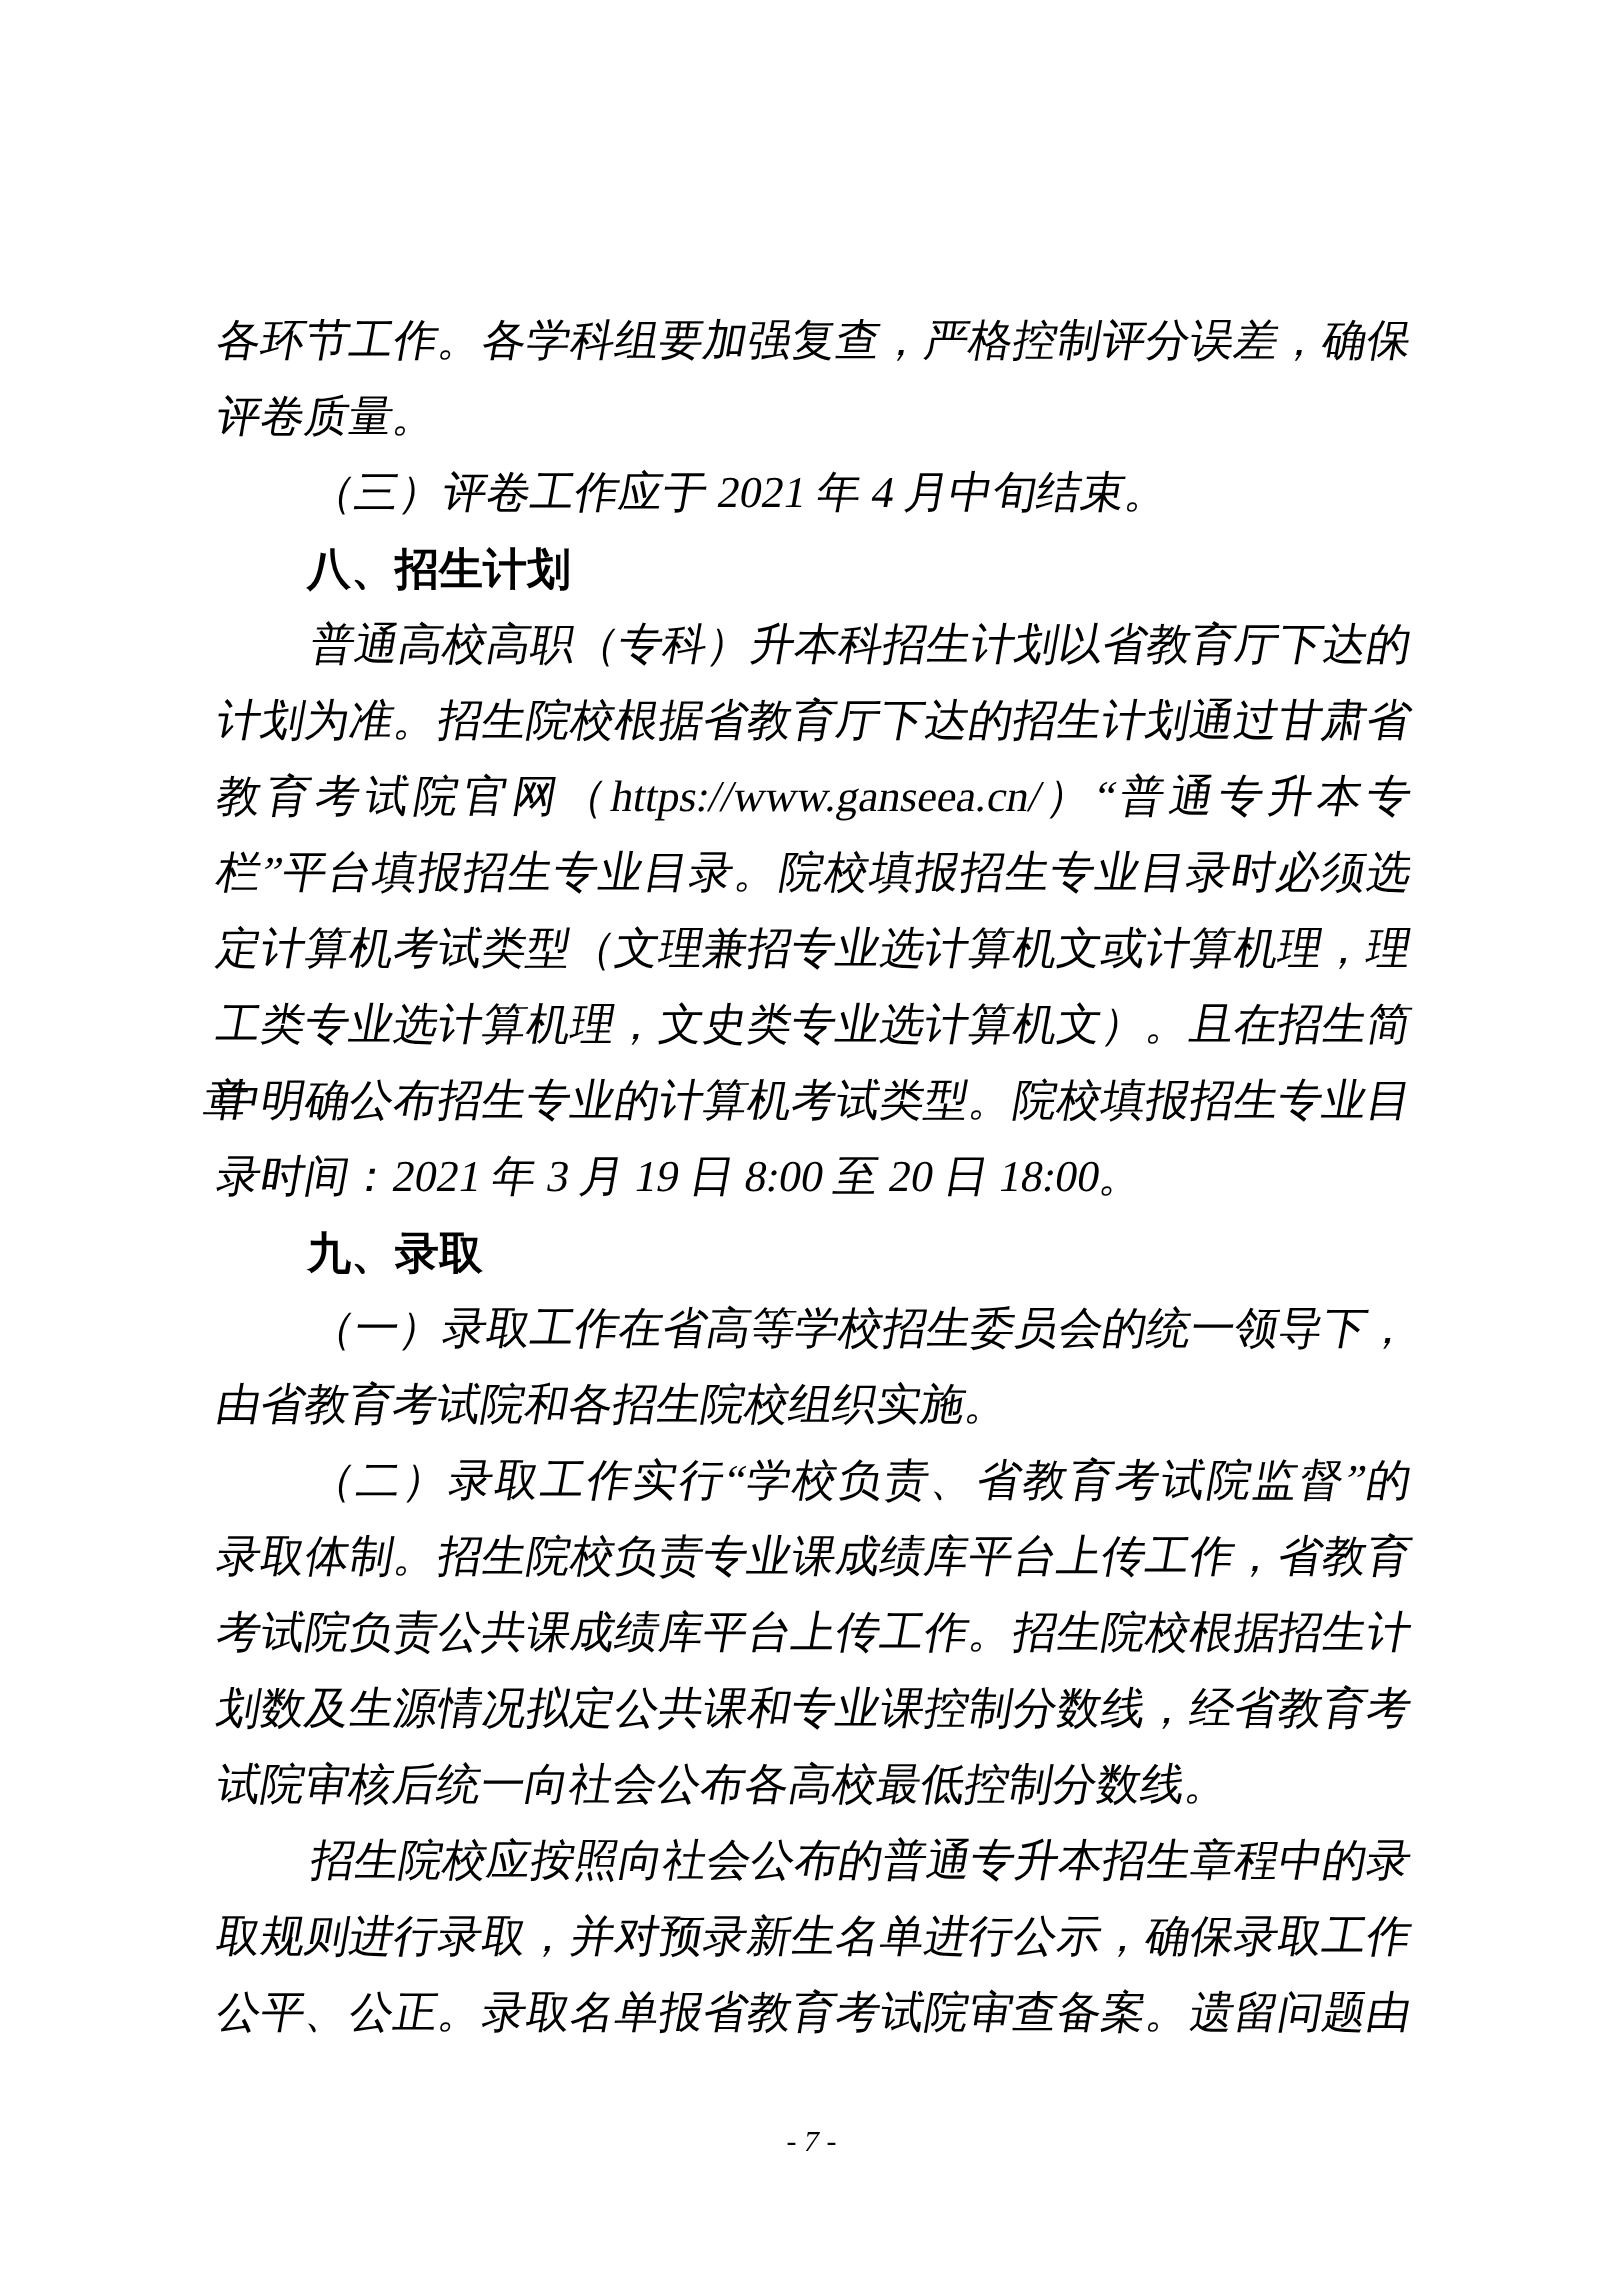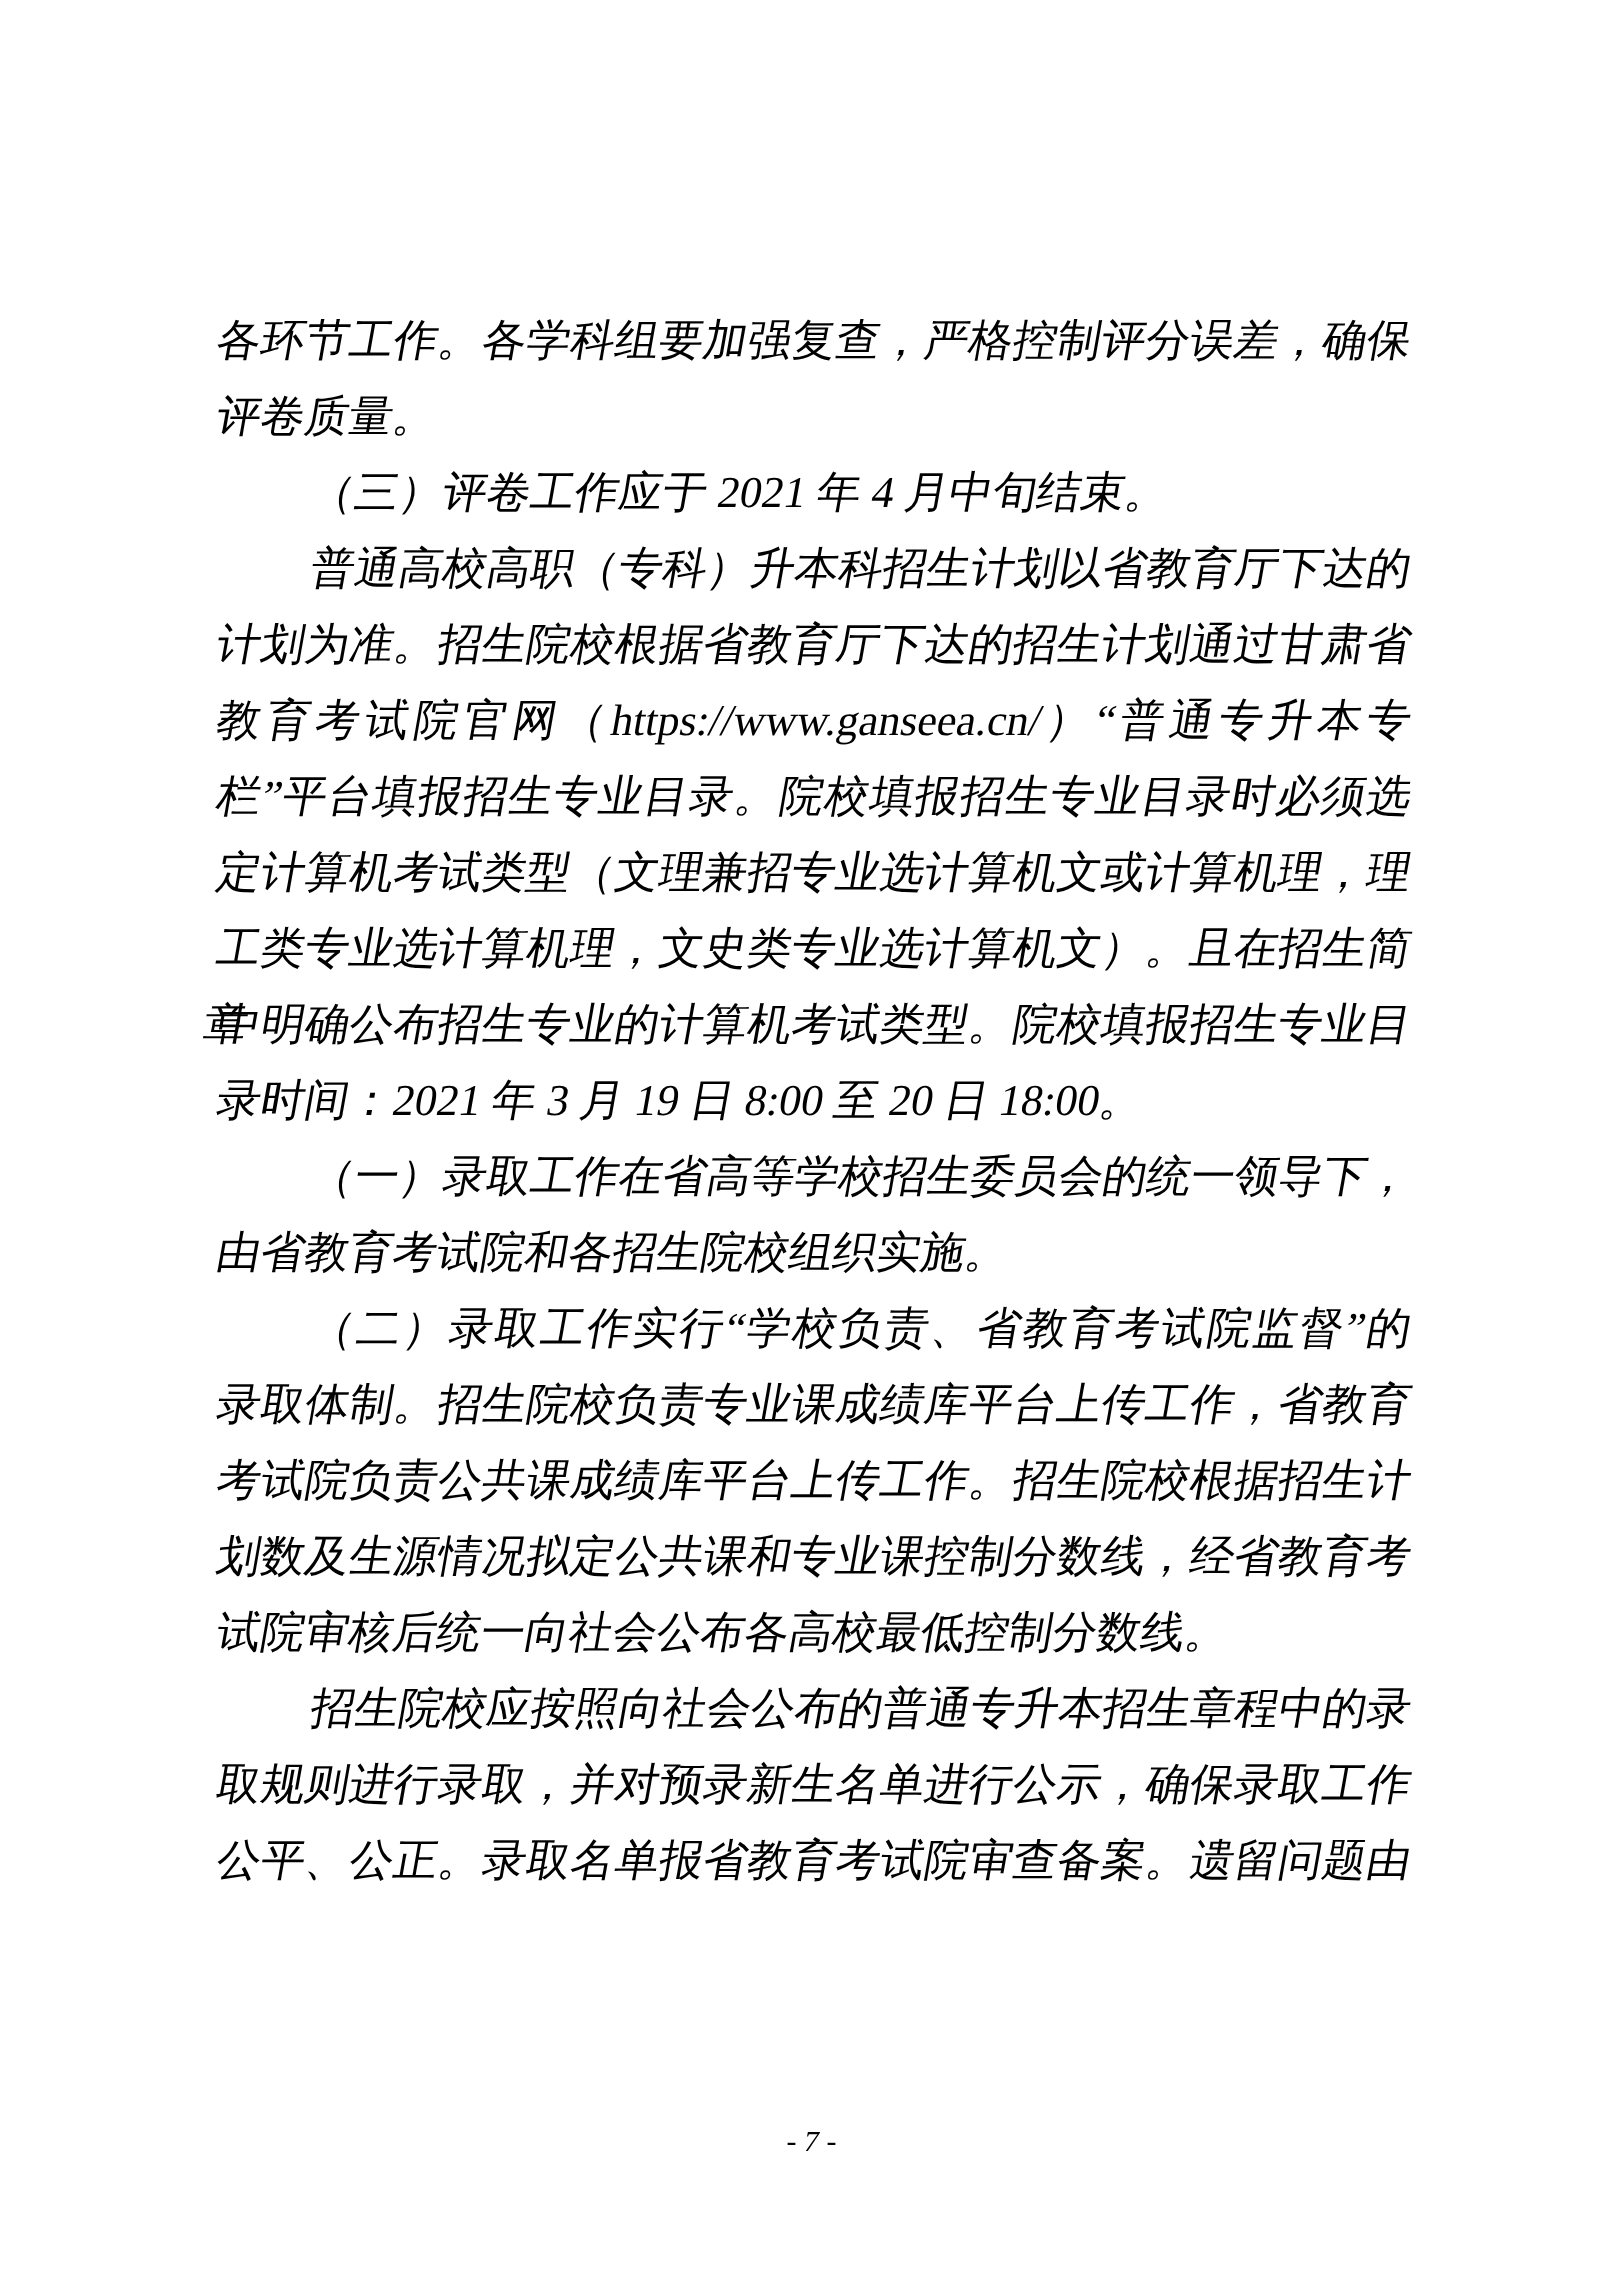--- a/index.html
+++ b/index.html
@@ -72,28 +72,30 @@
   }
 </style>
 </head>
 <body>
 
 <div class="page">
   <div class="content">
     <div class="line body fill">各环节工作。各学科组要加强复查，严格控制评分误差，确保</div>
     <div class="line body">评卷质量。</div>
     <div class="line body indent">（三）评卷工作应于 2021 年 4 月中旬结束。</div>
+    <div class="line heading indent">八、招生计划</div>
     <div class="line body indent fill">普通高校高职（专科）升本科招生计划以省教育厅下达的</div>
     <div class="line body fill">计划为准。招生院校根据省教育厅下达的招生计划通过甘肃省</div>
     <div class="line body fill">教育考试院官网（https://www.ganseea.cn/）“普通专升本专</div>
     <div class="line body fill">栏”平台填报招生专业目录。院校填报招生专业目录时必须选</div>
     <div class="line body fill">定计算机考试类型（文理兼招专业选计算机文或计算机理，理</div>
     <div class="line body fill">工类专业选计算机理，文史类专业选计算机文）。且在招生简章</div>
     <div class="line body fill">中明确公布招生专业的计算机考试类型。院校填报招生专业目</div>
     <div class="line body">录时间：2021 年 3 月 19 日 8:00 至 20 日 18:00。</div>
+    <div class="line heading indent">九、录取</div>
     <div class="line body indent fill">（一）录取工作在省高等学校招生委员会的统一领导下，</div>
     <div class="line body">由省教育考试院和各招生院校组织实施。</div>
     <div class="line body indent fill">（二）录取工作实行“学校负责、省教育考试院监督”的</div>
     <div class="line body fill">录取体制。招生院校负责专业课成绩库平台上传工作，省教育</div>
     <div class="line body fill">考试院负责公共课成绩库平台上传工作。招生院校根据招生计</div>
     <div class="line body fill">划数及生源情况拟定公共课和专业课控制分数线，经省教育考</div>
     <div class="line body">试院审核后统一向社会公布各高校最低控制分数线。</div>
     <div class="line body indent fill">招生院校应按照向社会公布的普通专升本招生章程中的录</div>
     <div class="line body fill">取规则进行录取，并对预录新生名单进行公示，确保录取工作</div>
     <div class="line body fill">公平、公正。录取名单报省教育考试院审查备案。遗留问题由</div>

